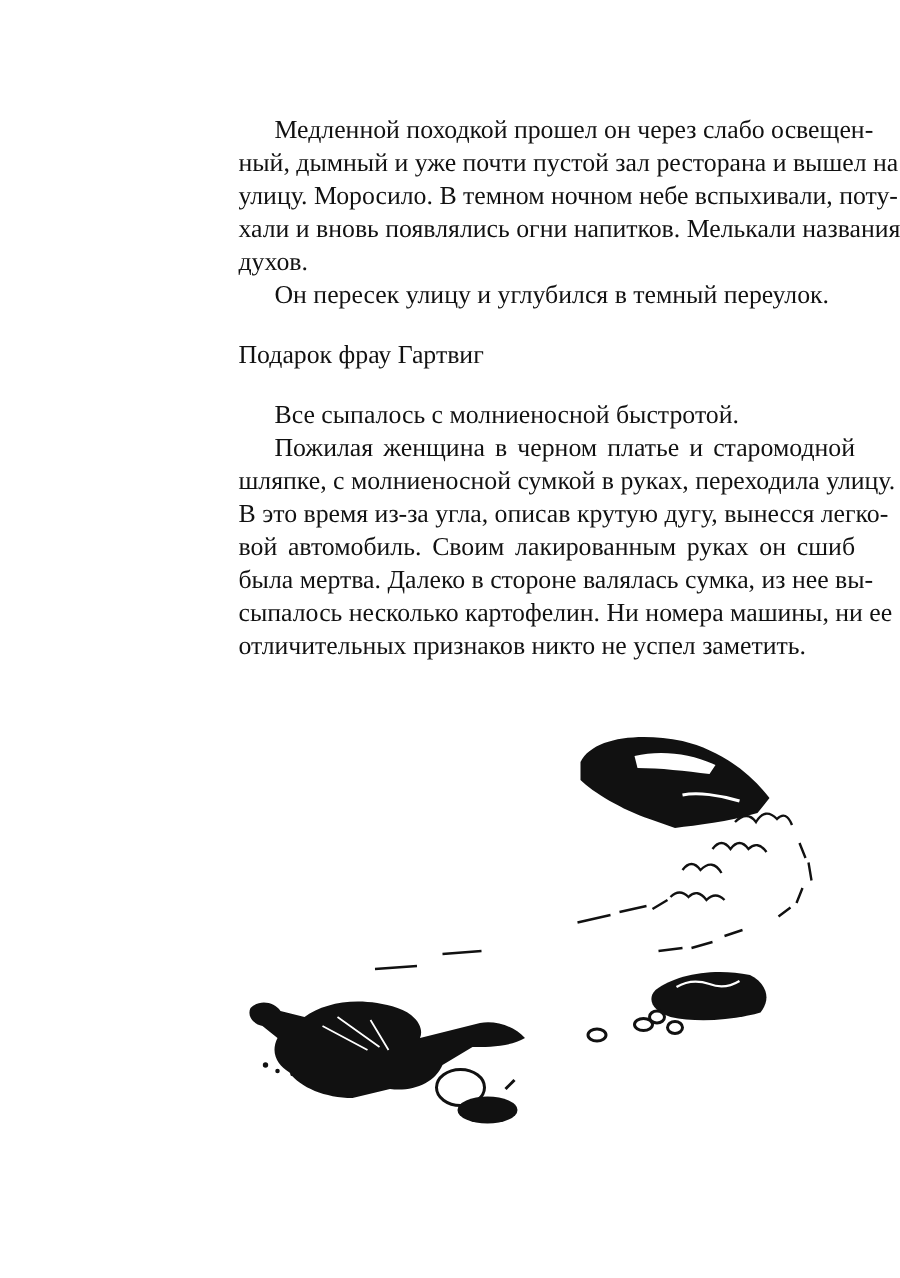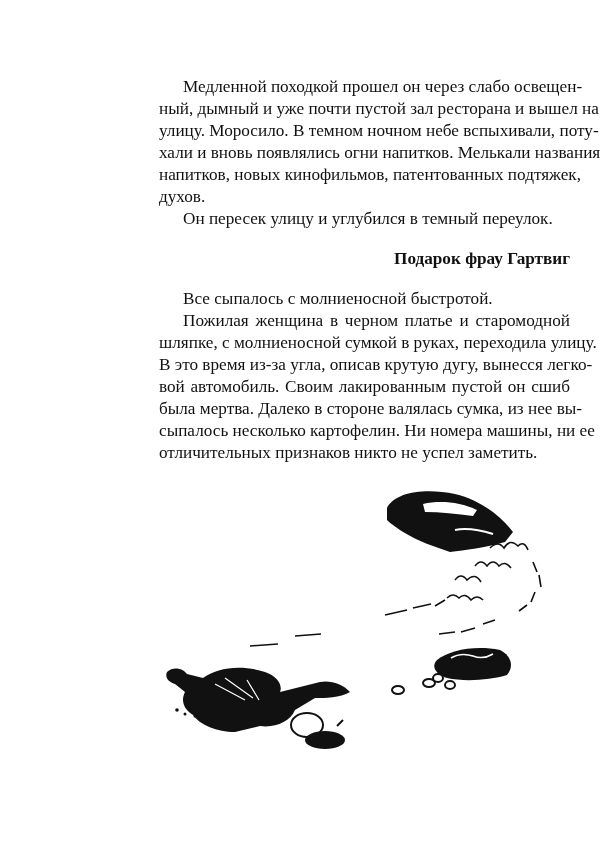--- a/index.html
+++ b/index.html
@@ -6,51 +6,50 @@
   body { width: 600px; height: 852px; position: relative; overflow: hidden; }
   .page {
     position: absolute; left: 143px; top: 76px; width: 411px;
     font-family: "Liberation Serif", "DejaVu Serif", serif;
     font-size: 17.2px; line-height: 22px; color: #111; margin-left: 16px;
   }
   .line { display: block; white-space: nowrap; text-align: justify; text-align-last: justify; height: 22px; }
   .line.last { text-align-last: left; }
   .indent { padding-left: 24px; }
   .heading {
-    text-align: right; font-weight: bold; height: 22px;
+    text-align: left; font-weight: normal; height: 22px;
     margin-top: 18px; margin-bottom: 18px;
   }
   .illustration { position: absolute; left: 155px; top: 470px; width: 410px; height: 300px; }
 </style>
 </head>
 <body>
 
 <div class="page">
   <div>
     <span class="line indent">Медленной походкой прошел он через слабо освещен-</span>
     <span class="line">ный, дымный и уже почти пустой зал ресторана и вышел на</span>
     <span class="line">улицу. Моросило. В темном ночном небе вспыхивали, поту-</span>
     <span class="line">хали и вновь появлялись огни напитков. Мелькали названия</span>
-    <span class="line">напитков, новых кинофильмов, патентованных подтяжек,</span>
     <span class="line last">духов.</span>
   </div>
   <div>
     <span class="line indent last">Он пересек улицу и углубился в темный переулок.</span>
   </div>
 
   <div class="heading">Подарок фрау Гартвиг</div>
 
   <div>
     <span class="line indent last">Все сыпалось с молниеносной быстротой.</span>
   </div>
   <div>
     <span class="line indent">Пожилая женщина в черном платье и старомодной</span>
     <span class="line">шляпке, с молниеносной сумкой в руках, переходила улицу.</span>
     <span class="line">В это время из-за угла, описав крутую дугу, вынесся легко-</span>
-    <span class="line">вой автомобиль. Своим лакированным пустой он сшиб</span>
+    <span class="line">вой автомобиль. Своим лакированным руках он сшиб</span>
     <span class="line">была мертва. Далеко в стороне валялась сумка, из нее вы-</span>
     <span class="line">сыпалось несколько картофелин. Ни номера машины, ни ее</span>
     <span class="line last">отличительных признаков никто не успел заметить.</span>
   </div>
 </div>
 
 <div class="illustration">
   <svg width="410" height="300" viewBox="0 0 410 300" xmlns="http://www.w3.org/2000/svg">
 
     <g>

